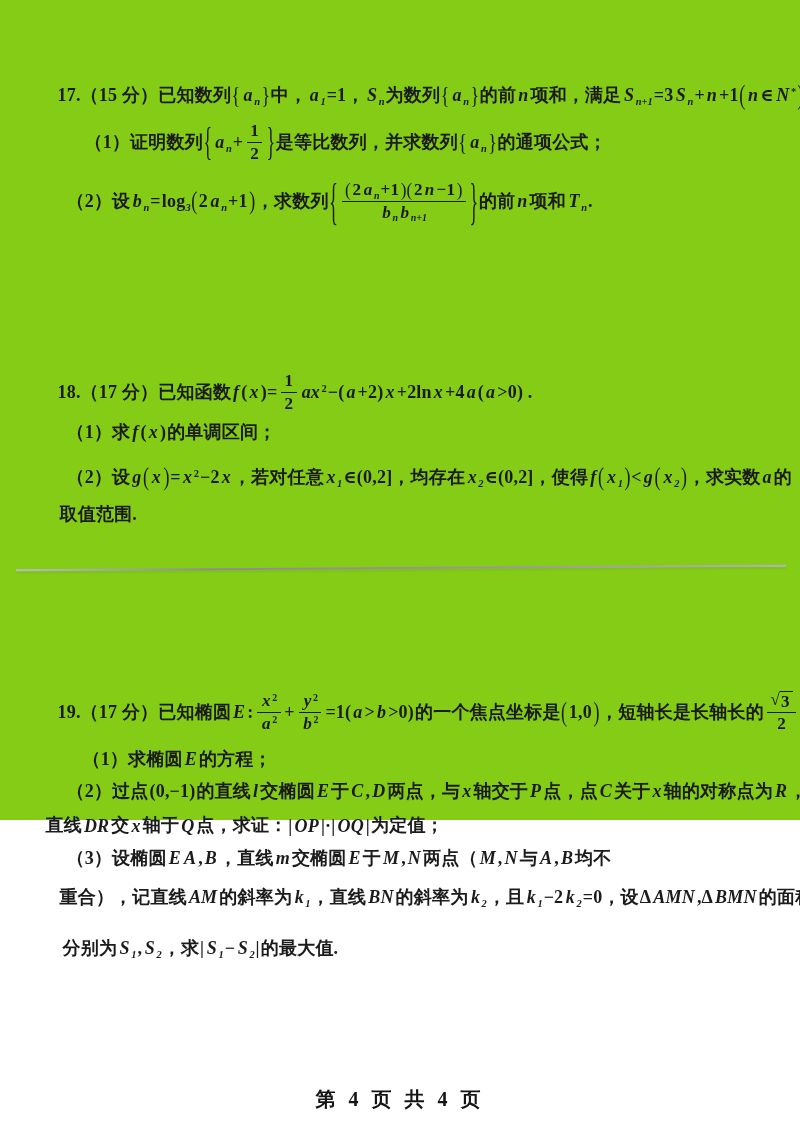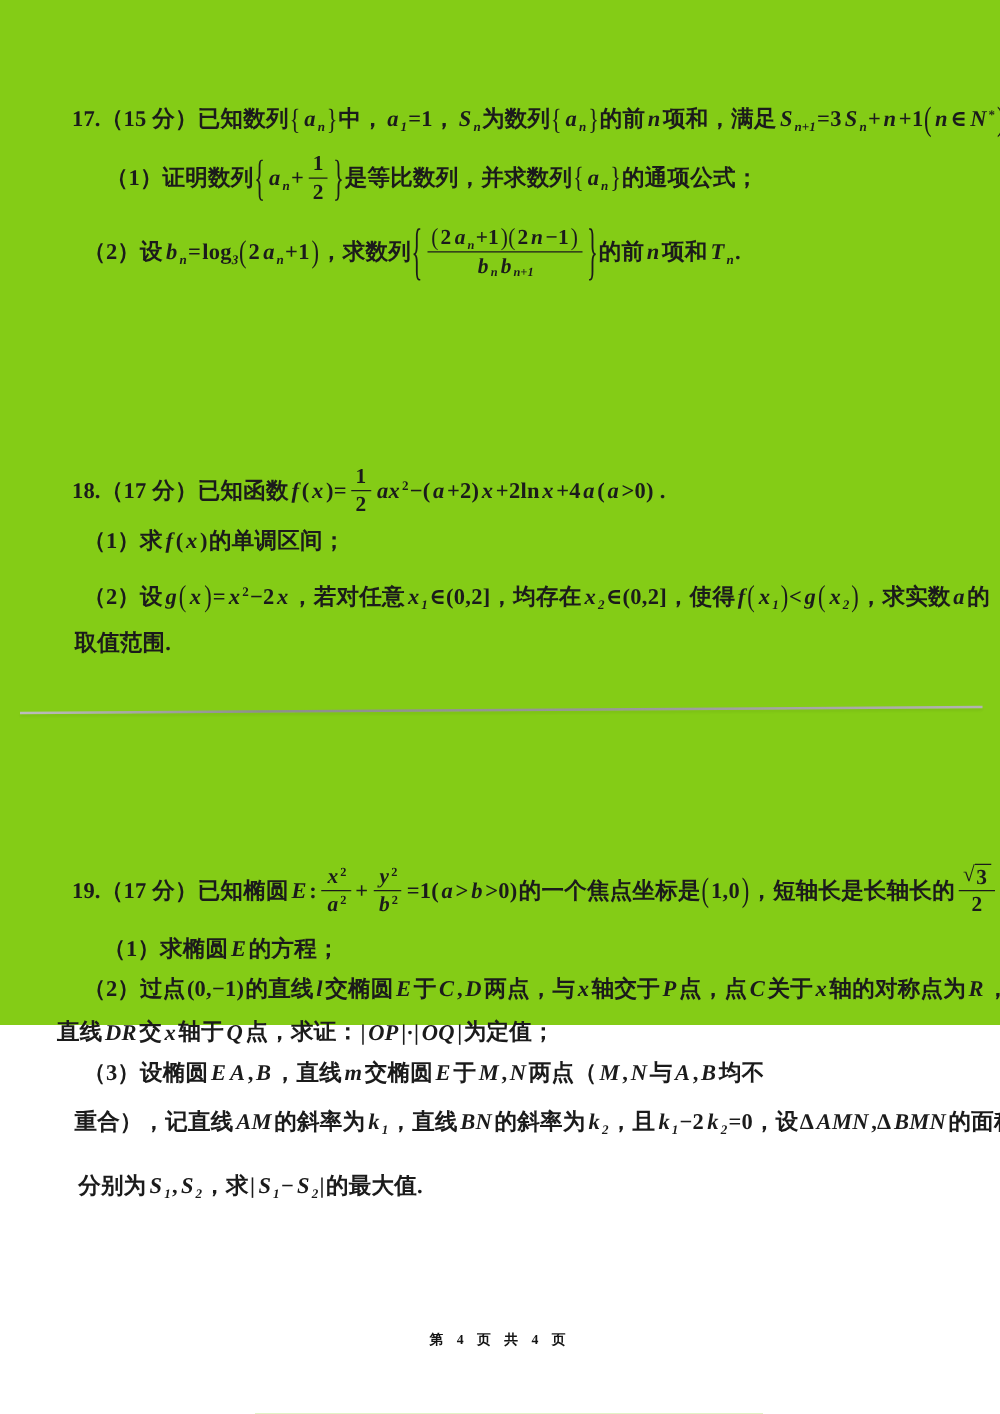--- a/index.html
+++ b/index.html
@@ -41,22 +41,22 @@
   .sqrt{display:inline-flex;align-items:flex-start;}
   .rad{line-height:1.05;}
   .radv{border-top:1.7px solid #1b1b1b;padding:0 3px 0 1px;line-height:1.15;}
   .divider{
     position:absolute;left:16px;top:567px;width:770px;height:2px;
     background:linear-gradient(to right,#bdbdbd,#8d8d8d 25%,#979797 60%,#b3b3b3);
     transform:rotate(-0.35deg);
     box-shadow:0 2px 2px rgba(0,0,0,0.06);
   }
   .footer{
-    position:absolute;left:0;top:1064px;width:800px;
-    text-align:center;font-size:11px;font-weight:700;
+    position:absolute;left:0;top:1086px;width:800px;
+    text-align:center;font-size:20px;font-weight:700;
     letter-spacing:4px;color:#141414;
   }
 </style>
 </head>
 <body>
 
 <div class="page">
   <div id="doc">
       <div class="line" style="top: 76px; left: 57px; height: 38px;">
         <span class="tx">17.（15 分）已知数列</span>

